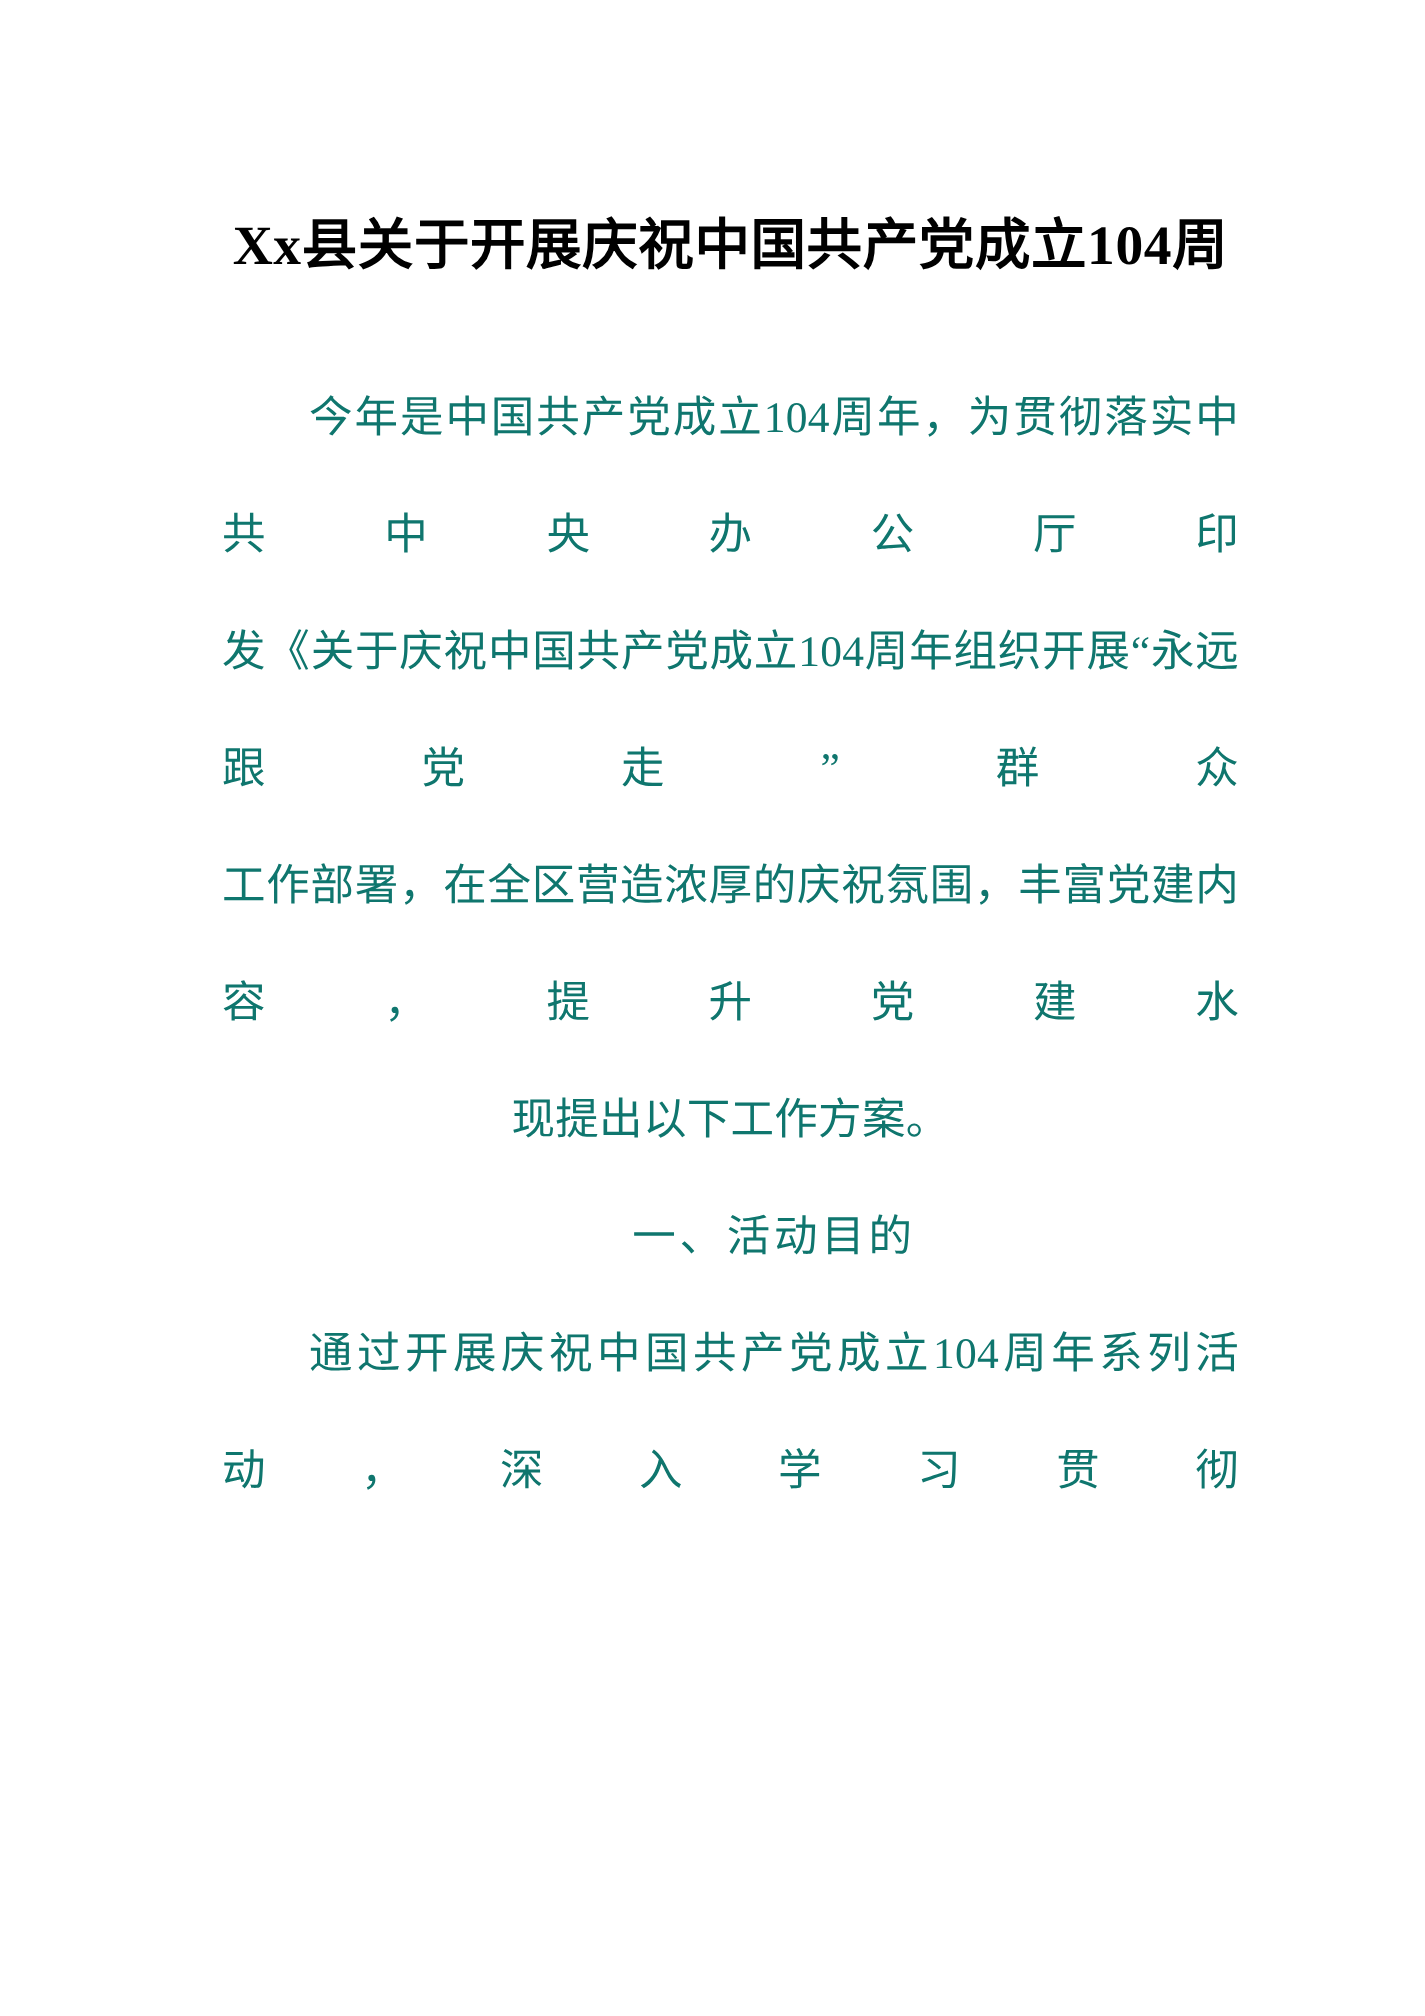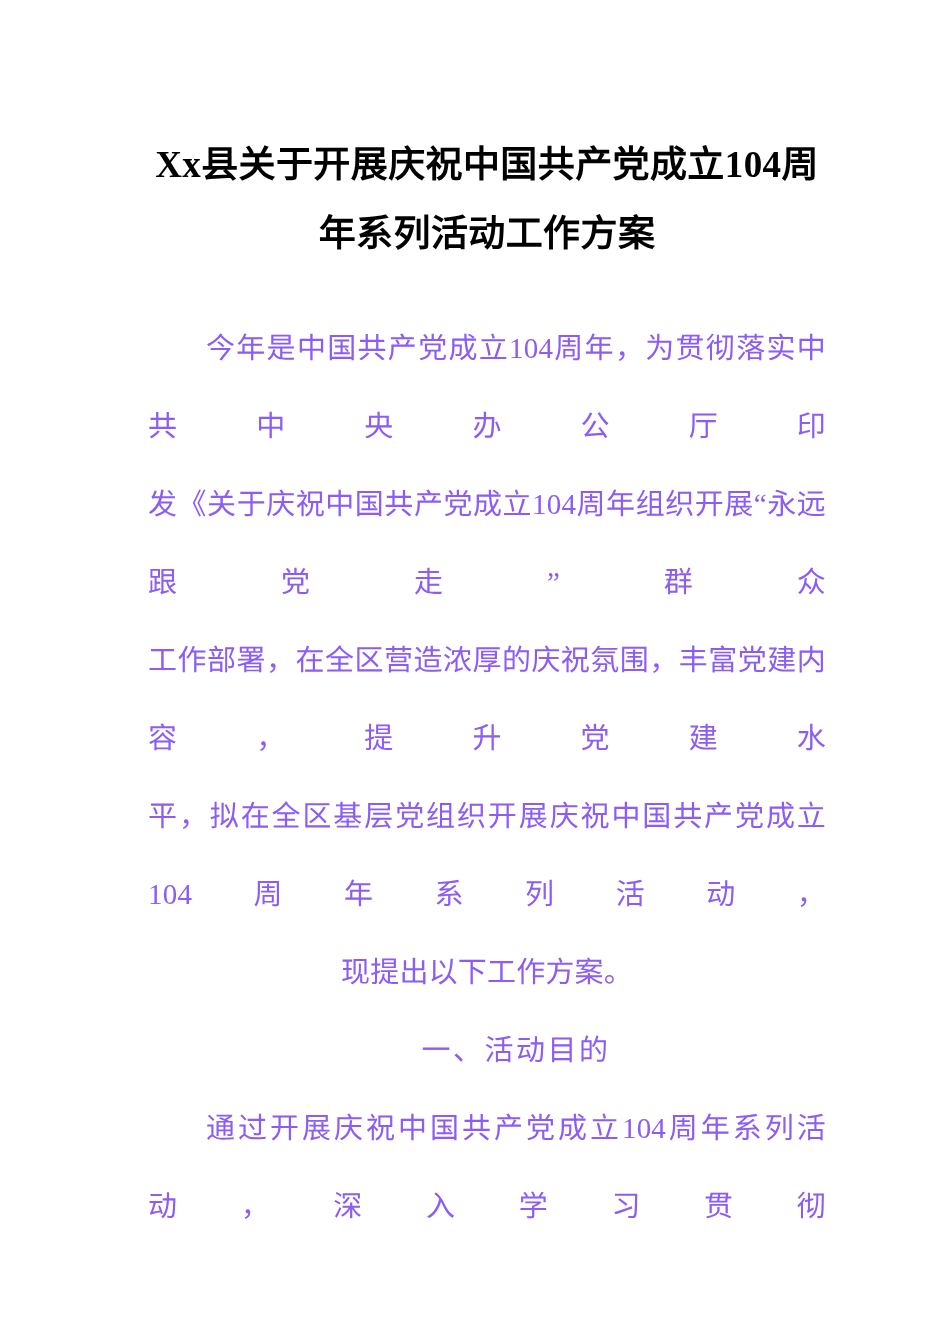--- a/index.html
+++ b/index.html
@@ -44,21 +44,21 @@
     white-space: nowrap;
     text-align: center;
   }
   
   .para {
     margin: 0;
     padding: 0;
     font-family: "Liberation Serif", "DejaVu Serif", serif;
     font-size: 29px;
     line-height: 78px;
-    color: #8b5cf6;
+    color: #0f766e;
     font-weight: normal;
     text-align: justify;
     text-justify: inter-ideograph;
     text-indent: 2em;
     letter-spacing: 0.2px;
   }
   .para.first-para {
     margin-top: 41px;
   }
   .para.section-heading {
@@ -86,28 +86,26 @@
   }
 </style>
 </head>
 <body>
 
 <div class="page">
   <div class="doc-body">
 
     <h1 class="doc-title">
       <span class="title-line">Xx县关于开展庆祝中国共产党成立104周</span>
-      <span class="title-line">年系列活动工作方案</span>
     </h1>
 
     <p class="para first-para">
       <span class="ln-stretch indent">今年是中国共产党成立104周年，为贯彻落实中共中央办公厅印</span>
       <span class="ln-stretch">发《关于庆祝中国共产党成立104周年组织开展“永远跟党走”群众</span>
       <span class="ln-stretch">工作部署，在全区营造浓厚的庆祝氛围，丰富党建内容，提升党建水</span>
-      <span class="ln-stretch">平，拟在全区基层党组织开展庆祝中国共产党成立104周年系列活动，</span>
       <span class="ln-plain">现提出以下工作方案。</span>
     </p>
 
     <p class="para section-heading">
       <span class="ln-plain indent">一、活动目的</span>
     </p>
 
     <p class="para">
       <span class="ln-stretch indent">通过开展庆祝中国共产党成立104周年系列活动，深入学习贯彻</span>
 

